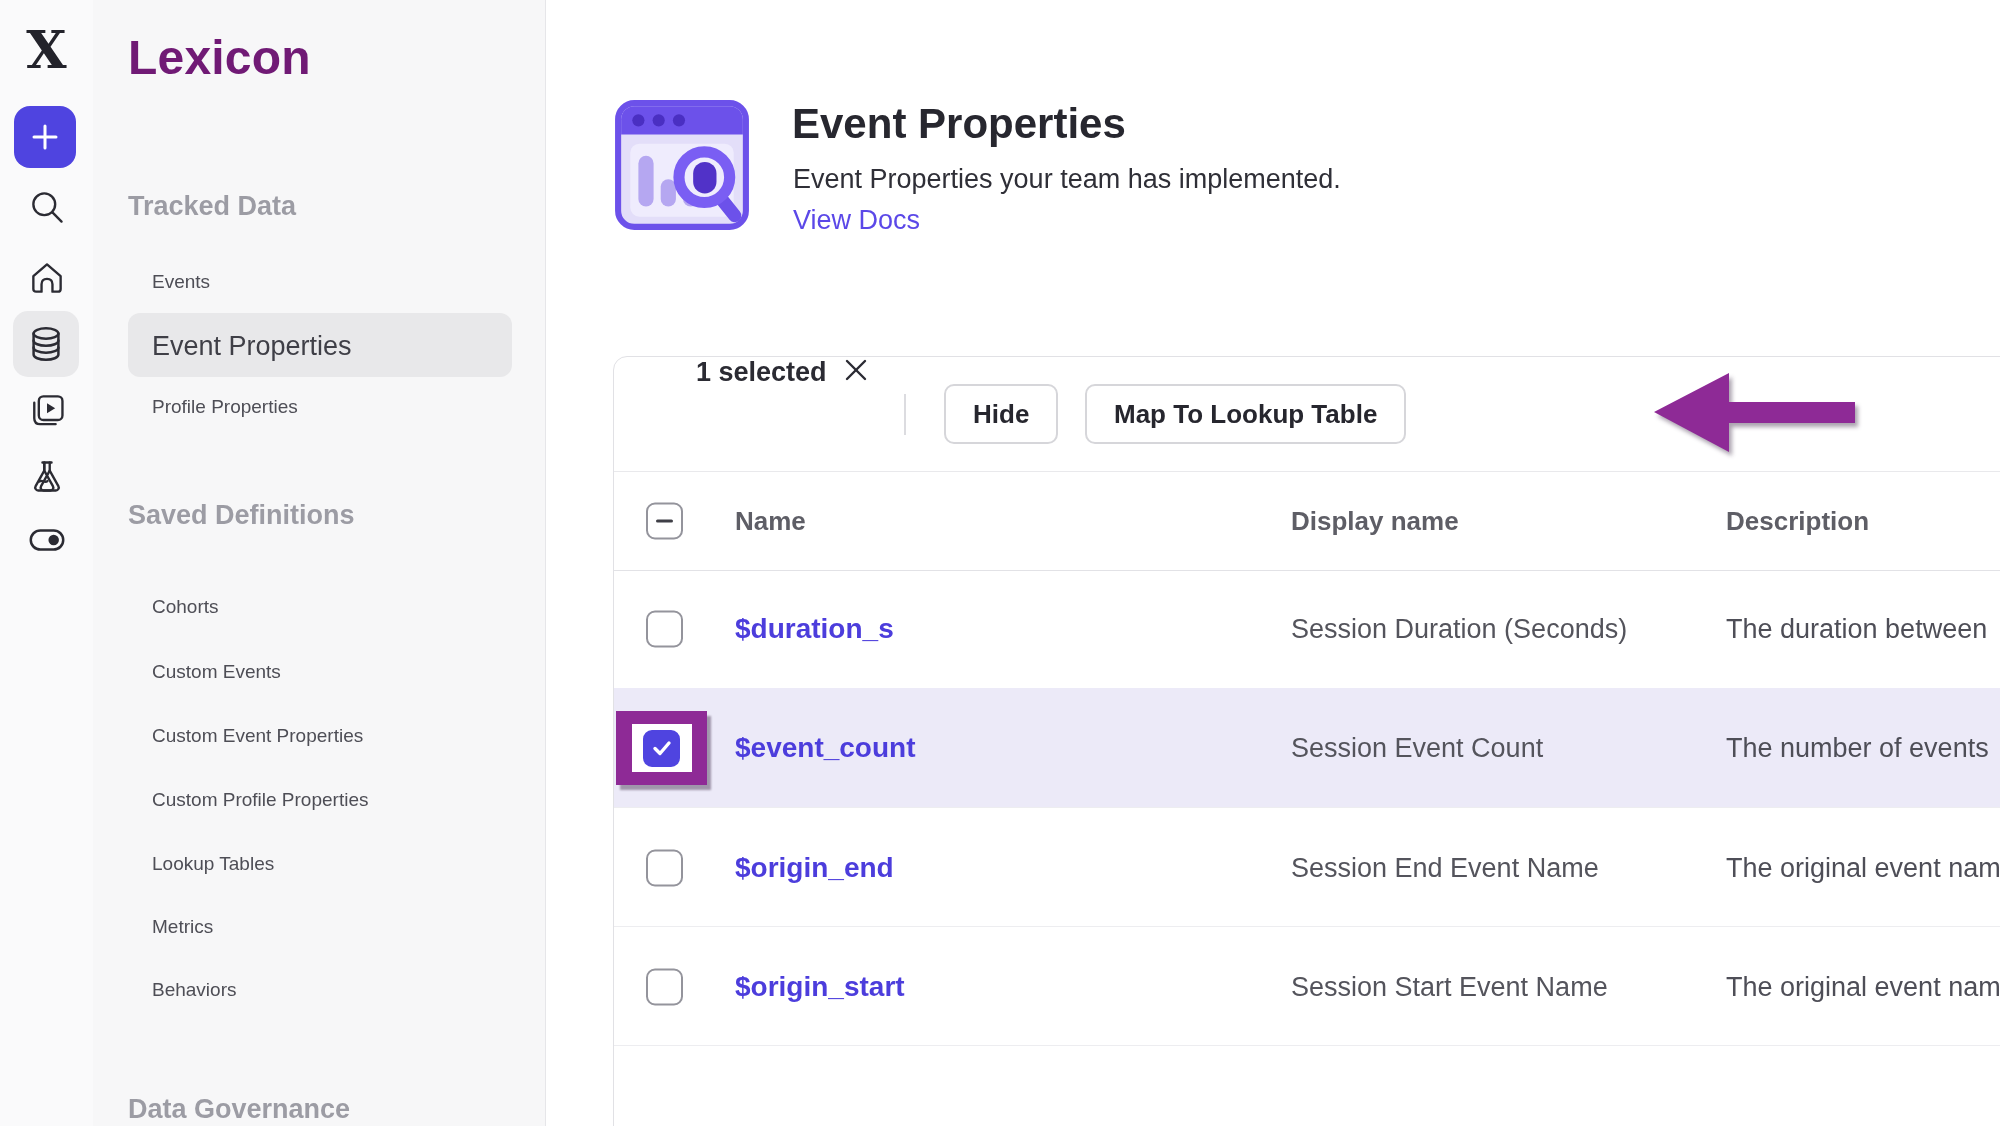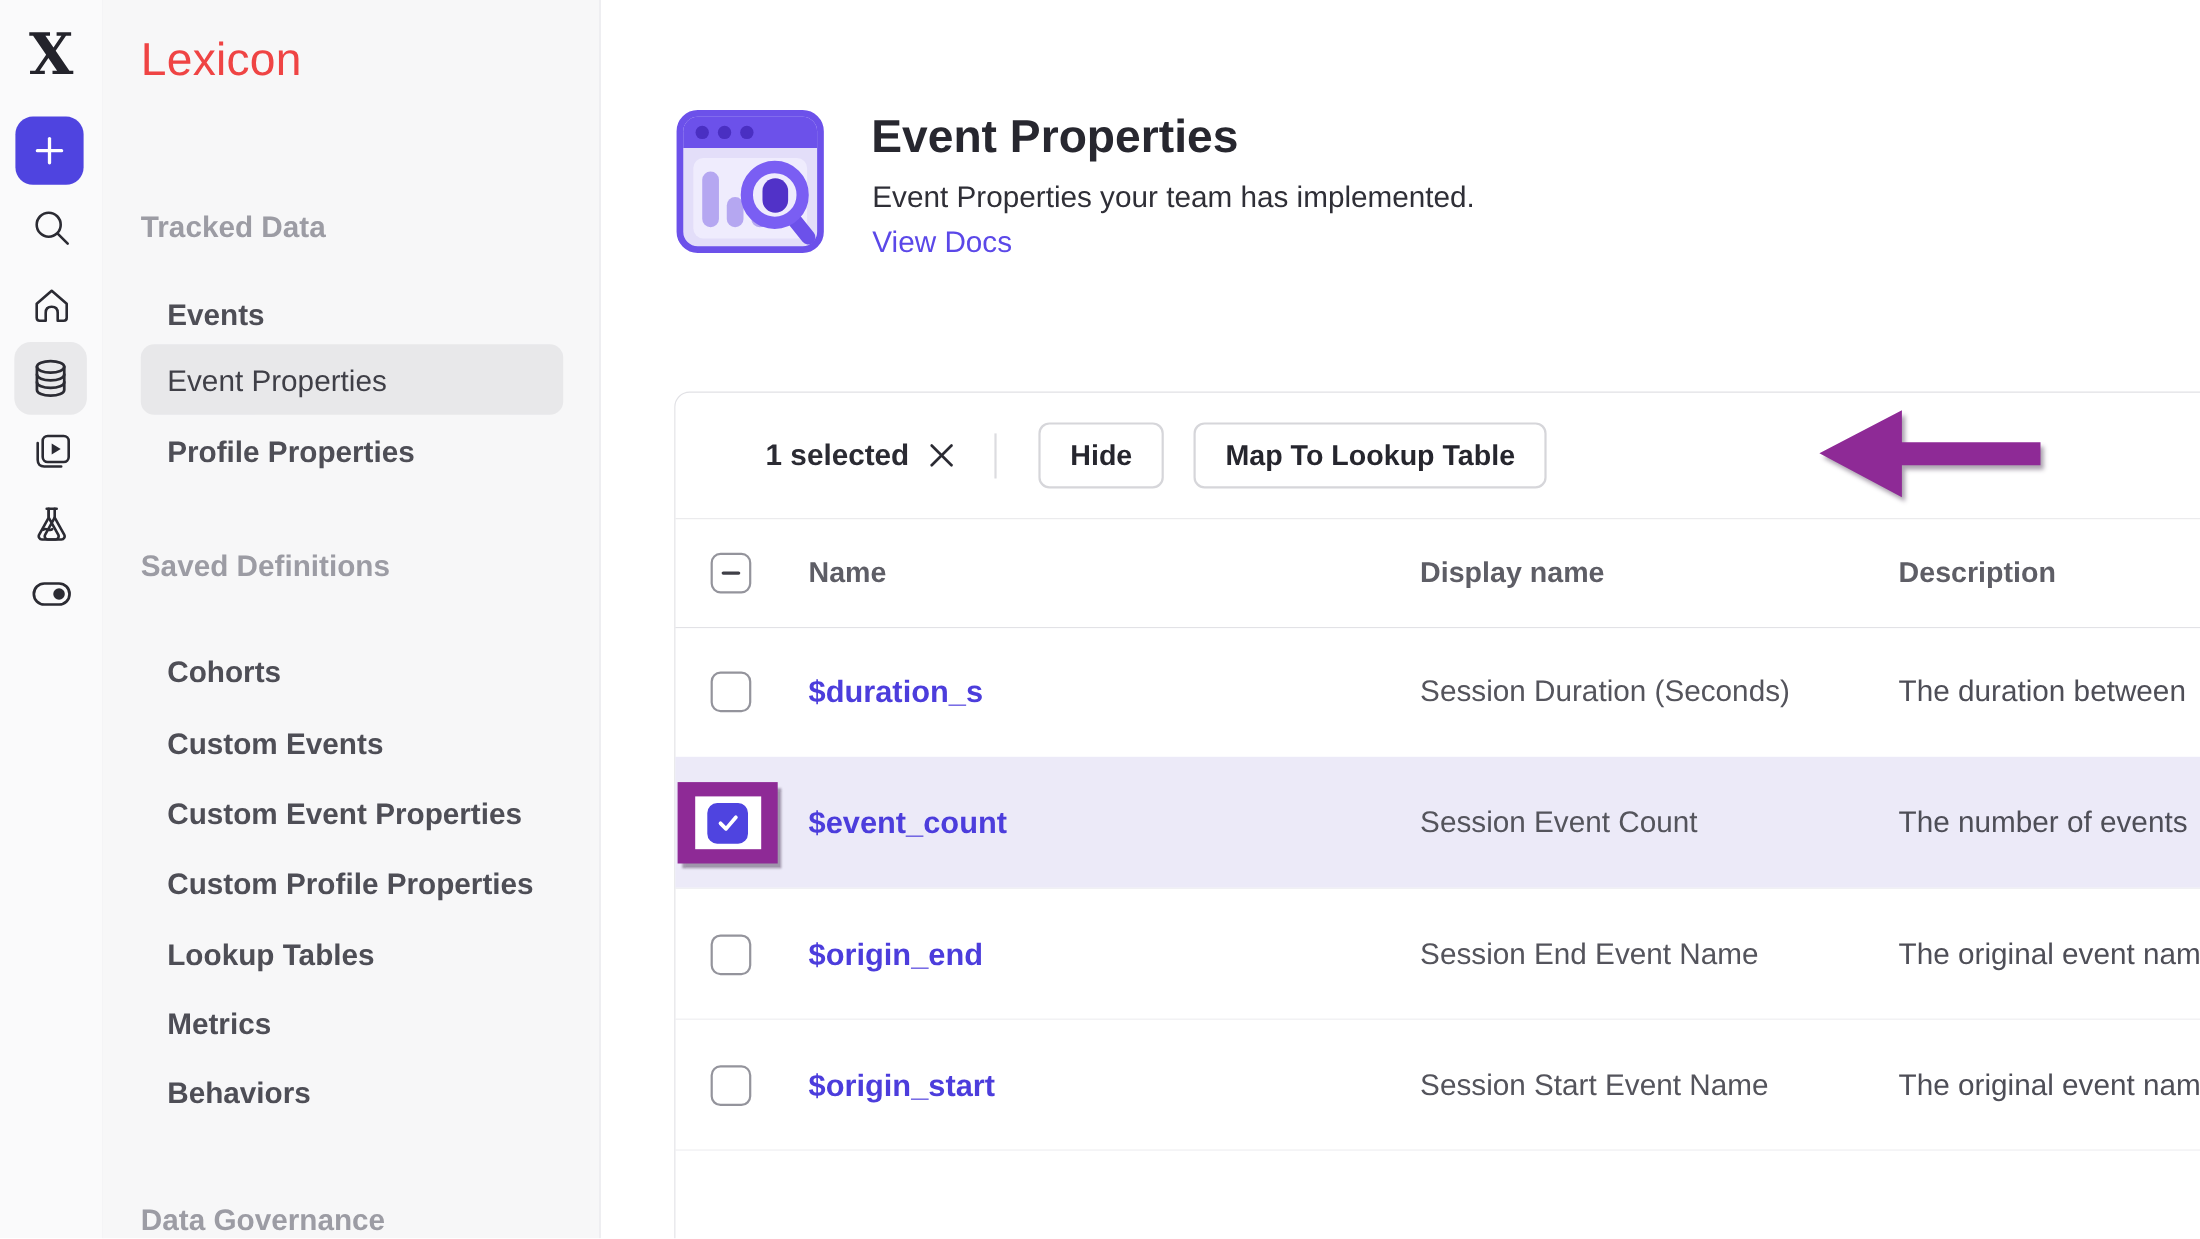--- a/index.html
+++ b/index.html
@@ -15,38 +15,38 @@
               font-size:52px;line-height:1;color:#23232b;}
   .plus-btn{position:absolute;left:14px;top:106px;width:62px;height:62px;border-radius:16px;
             background:#4F44E0;display:flex;align-items:center;justify-content:center;cursor:pointer;}
   .rail-ic{stroke:#2b2b33;stroke-width:2.6;fill:none;stroke-linecap:round;stroke-linejoin:round;}
   .rail-sel{position:absolute;left:13px;top:311px;width:66px;height:66px;border-radius:15px;
             background:#e9e9eb;display:flex;align-items:center;justify-content:center;cursor:pointer;}
 
   
   .sidebar{position:absolute;left:93px;top:0;width:452px;height:1126px;
            background:#f7f7f8;border-right:1px solid #e6e6e9;z-index:2;}
-  .sb-title{position:absolute;left:35px;top:30px;font-size:42px;font-weight:400;color:#ef4444;letter-spacing:.2px;}
+  .sb-title{position:absolute;left:35px;top:30px;font-size:48px;font-weight:700;color:#701a75;letter-spacing:.2px;}
   .sb-section{position:absolute;left:35px;font-size:27px;font-weight:700;color:#9c9ca4;}
-  .sb-item{position:absolute;left:59px;font-size:27px;font-weight:700;color:#4e4e56;cursor:pointer;white-space:nowrap;}
+  .sb-item{position:absolute;left:59px;font-size:19px;font-weight:400;color:#4e4e56;cursor:pointer;white-space:nowrap;}
   .sb-pill{position:absolute;left:35px;top:313px;width:384px;height:64px;border-radius:12px;
            background:#e8e8ea;cursor:pointer;}
   .sb-pill .sb-item-inner{position:absolute;left:24px;top:18px;font-size:27px;color:#3f3f47;}
 
   
   .page-head-icon{position:absolute;left:611px;top:94px;z-index:1;}
   .page-title{position:absolute;left:792px;top:100px;font-size:42px;font-weight:700;color:#27272f;z-index:1;}
   .page-sub{position:absolute;left:793px;top:164px;font-size:27px;color:#2f2f37;z-index:1;}
   .docs-link{position:absolute;left:793px;top:205px;font-size:27px;font-weight:500;color:#5b48e8;cursor:pointer;z-index:1;}
 
   
   .card{position:absolute;left:613px;top:356px;width:1400px;height:790px;background:#fff;
         border:1px solid #e1e1e5;border-radius:14px;z-index:1;}
   .toolbar{position:absolute;left:0;top:0;width:100%;height:114px;}
-  .sel-wrap{position:absolute;left:82px;top:0;height:114px;display:flex;align-items:center;gap:16px;}
+  .sel-wrap{position:absolute;left:82px;top:0;height:114px;display:flex;align-items:flex-start;gap:16px;}
   .sel-text{font-size:27px;font-weight:600;color:#2b2b33;white-space:nowrap;}
   .sel-x{cursor:pointer;display:flex;align-items:center;}
   .tb-divider{position:absolute;left:290px;top:37px;width:2px;height:41px;background:#dcdce0;}
   .tb-btn{position:absolute;top:27px;height:60px;border:2px solid #d6d6da;border-radius:10px;background:#fff;
           font-family:inherit;font-size:26px;font-weight:600;color:#26262e;padding:0 27px;cursor:pointer;white-space:nowrap;}
   .tb-btn.b0{left:330px;} .tb-btn.b1{left:471px;} .tb-btn.b2{left:813px;}
 
   .thead{position:absolute;left:0;top:114px;width:100%;height:98px;
          border-top:1px solid #e9e9ec;border-bottom:1px solid #e2e2e6;}
   .th{position:absolute;top:50%;transform:translateY(-50%);font-size:26px;font-weight:700;color:#5e5e66;white-space:nowrap;}

